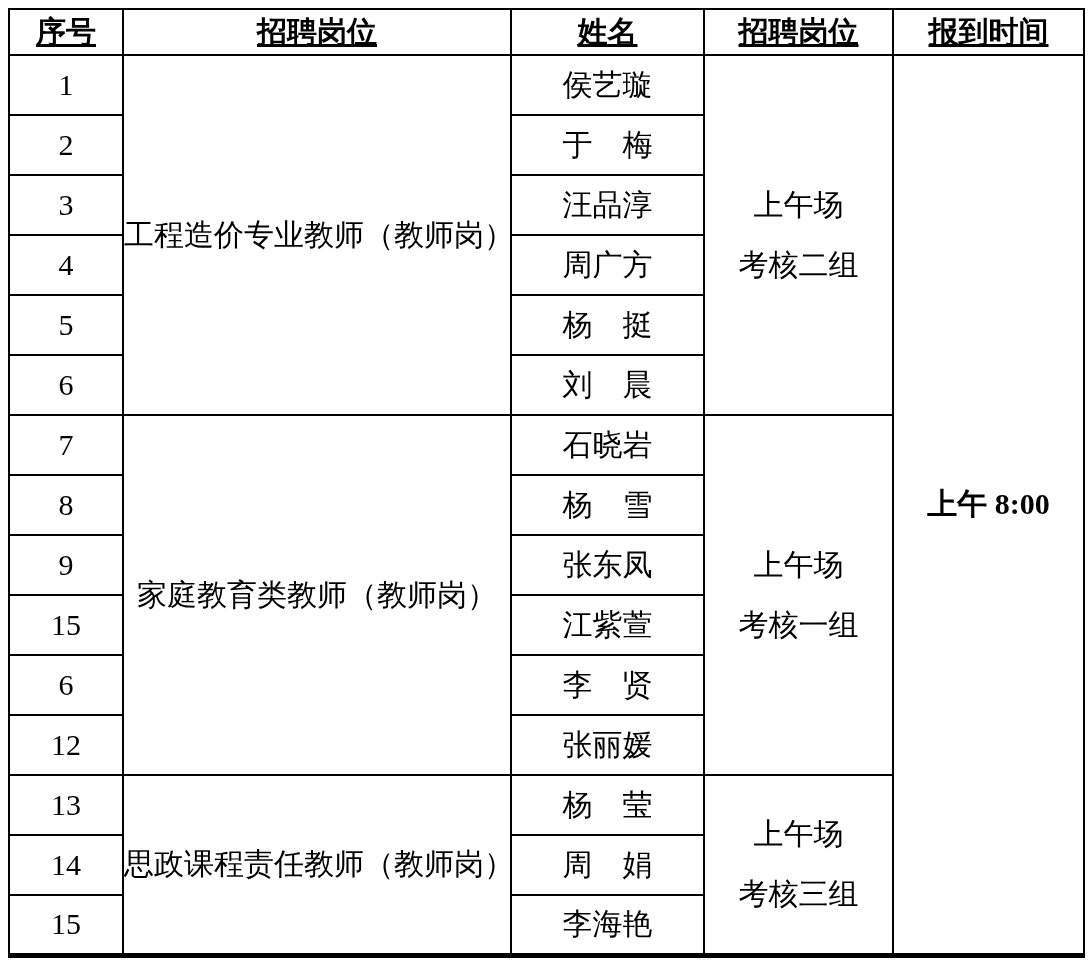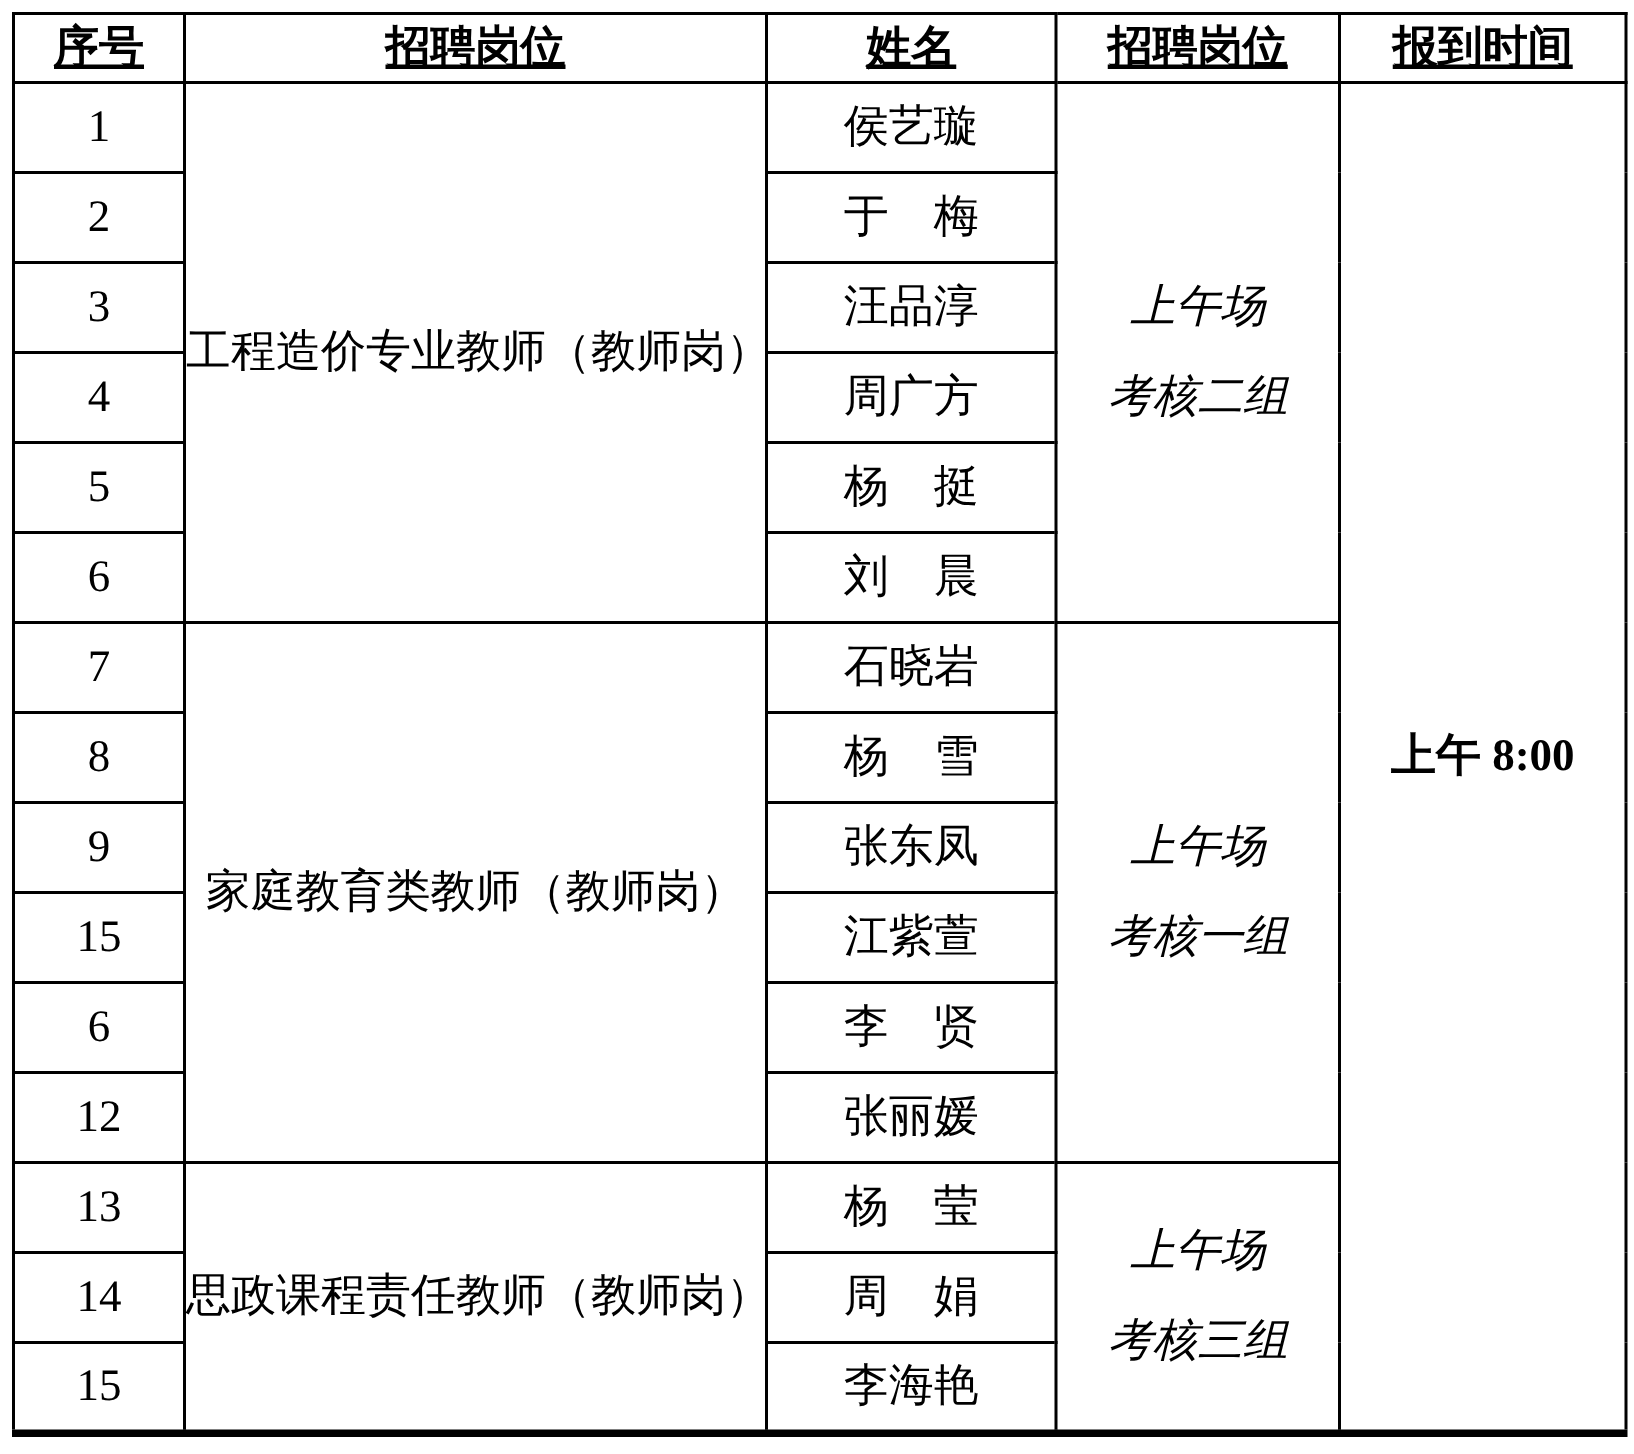--- a/index.html
+++ b/index.html
@@ -41,21 +41,20 @@
     font-weight: bold;
     font-size: 30px;
   }
   td.time-cell {
     font-weight: bold;
     font-size: 31px;
     margin-left: 11px;
   }
   td.group-cell div {
     line-height: 60px;
-    font-style: italic;
   }
 </style>
 </head>
 <body>
 
 <table class="schedule">
   <colgroup>
     <col style="width:114px">
     <col style="width:388px">
     <col style="width:193px">

